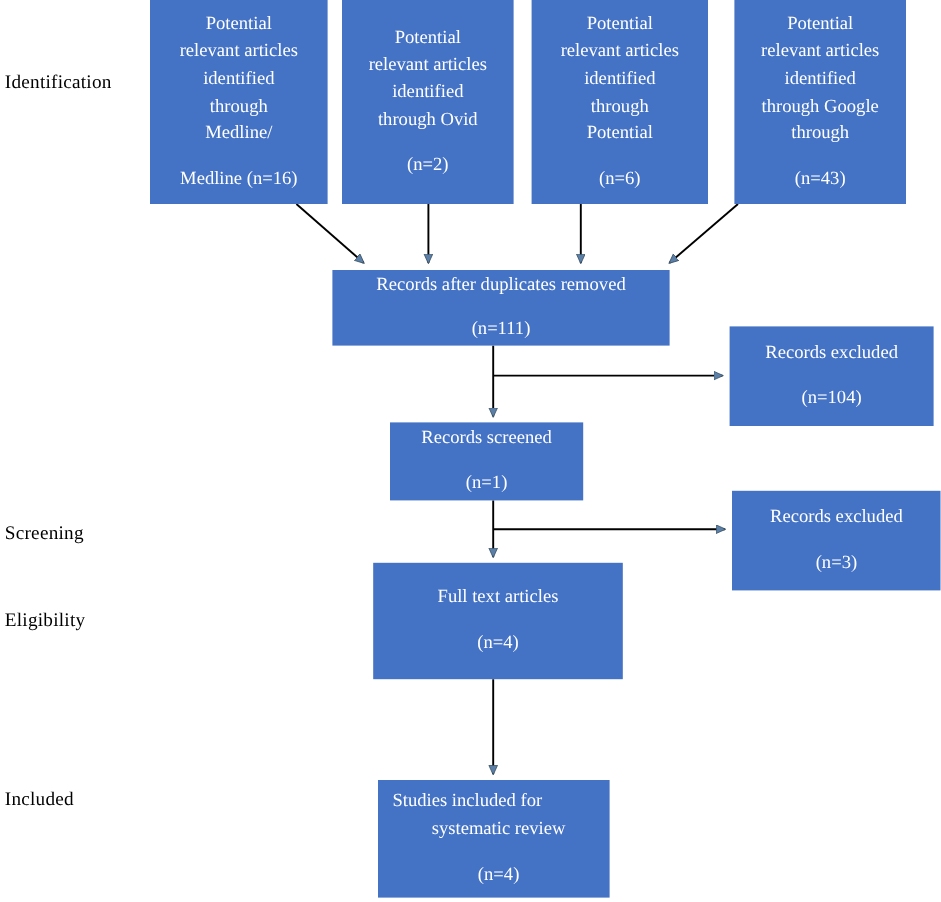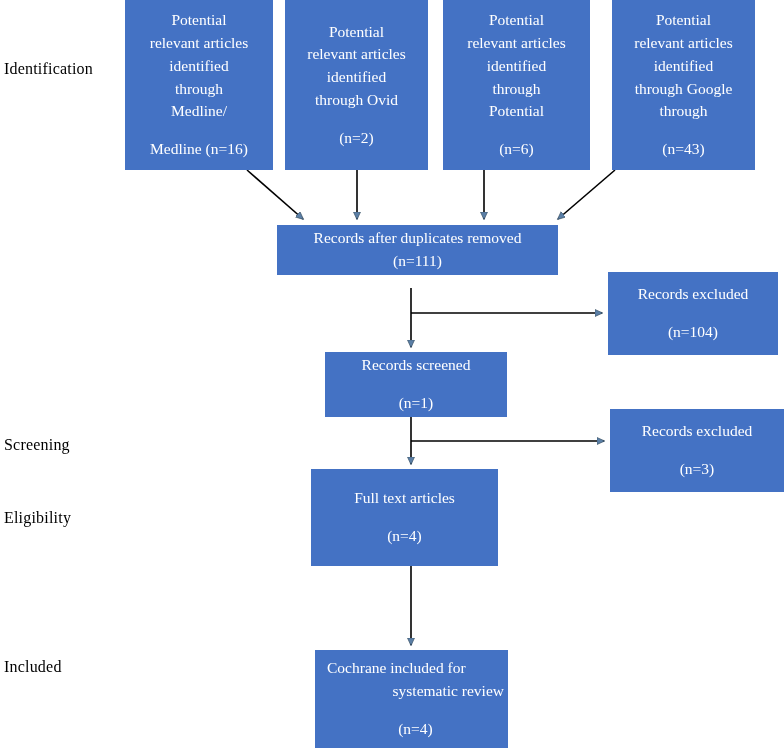--- a/index.html
+++ b/index.html
@@ -121,50 +121,50 @@
   <div class="node" style="left:612px; top:0px; width:143px; height:170px;">
     <span class="ln">Potential</span>
     <span class="ln">relevant articles</span>
     <span class="ln">identified</span>
     <span class="ln">through Google</span>
     <span class="ln">through</span>
     <span class="gap"></span>
     <span class="ln">(n=43)</span>
   </div>
 
-  <div class="node" style="left:277px; top:225px; width:281px; height:50px;">
+  <div class="node" style="left:277px; top:225px; width:281px; height:63px;">
     <span class="ln">Records after duplicates removed</span>
     <span class="gap"></span>
     <span class="ln">(n=111)</span>
   </div>
 
   <div class="node" style="left:608px; top:272px; width:170px; height:83px;">
     <span class="ln">Records excluded</span>
     <span class="gap"></span>
     <span class="ln">(n=104)</span>
   </div>
 
-  <div class="node" style="left:325px; top:352px; width:182px; height:65px;">
+  <div class="node" style="left:325px; top:352px; width:161px; height:65px;">
     <span class="ln">Records screened</span>
     <span class="gap"></span>
     <span class="ln">(n=1)</span>
   </div>
 
   <div class="node" style="left:610px; top:409px; width:174px; height:83px;">
     <span class="ln">Records excluded</span>
     <span class="gap"></span>
     <span class="ln">(n=3)</span>
   </div>
 
-  <div class="node" style="left:311px; top:469px; width:187px; height:97px;align-items:center;">
+  <div class="node" style="left:311px; top:469px; width:208px; height:97px;align-items:center;">
     <span class="ln">Full text articles</span>
     <span class="gap"></span>
     <span class="ln">(n=4)</span>
   </div>
 
   <div class="node" style="left:315px; top:650px; width:193px; height:98px; align-items:flex-start; padding-left:12px;">
-    <span class="ln" style="width:100%; text-align:left;">Cochrane included for</span>
-    <span class="ln" style="width:100%; text-align:right;">systematic review</span>
+    <span class="ln" style="width:100%; text-align:left;">Studies included for</span>
+    <span class="ln" style="width:100%; text-align:center;">systematic review</span>
     <span class="gap"></span>
     <span class="ln" style="width:100%; text-align:center;">(n=4)</span>
   </div>
 
 </div>
 
 </body></html>

